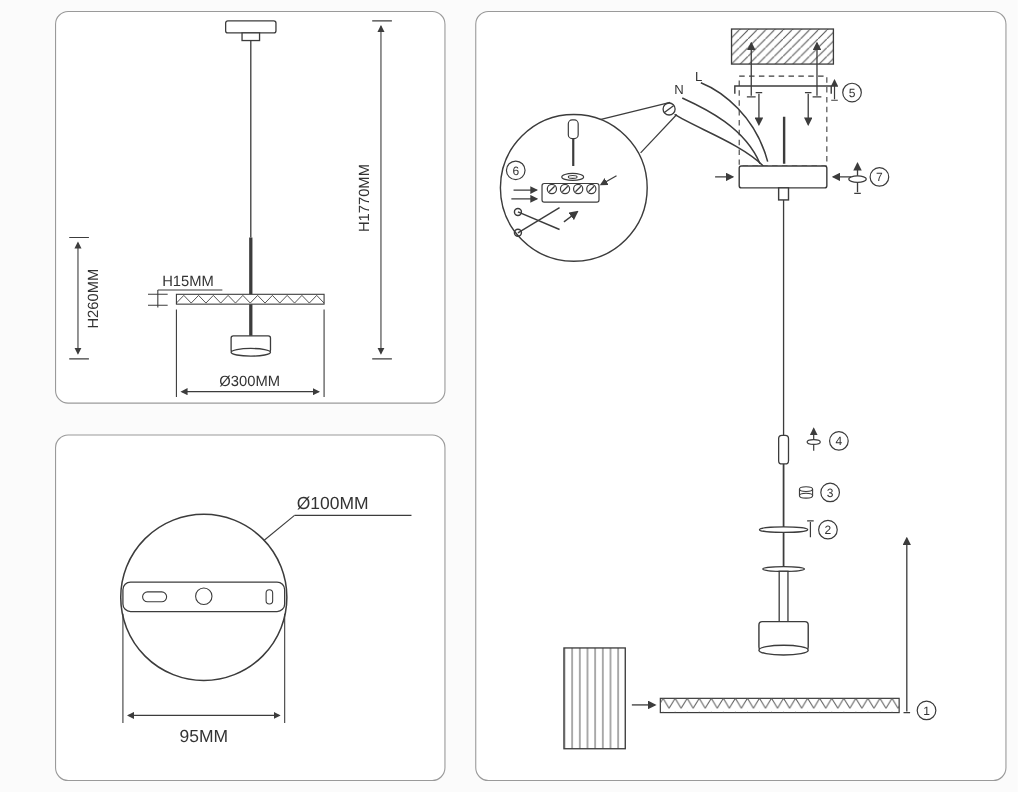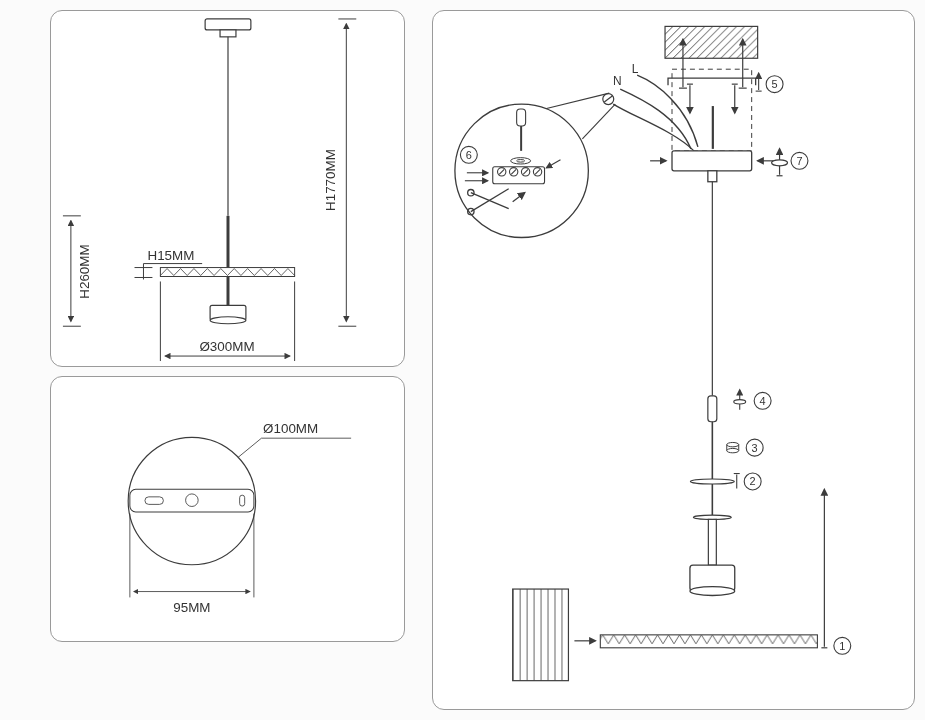--- a/index.html
+++ b/index.html
@@ -1,21 +1,21 @@
 <!DOCTYPE html>
 <html><head>
 <meta charset="utf-8">
 <style>
   html,body{margin:0;padding:0;background:#fbfbfb;}
   .canvas{position:relative;width:925px;height:720px;background:#fbfbfb;overflow:hidden;
           font-family:"Liberation Sans", sans-serif;}
   .panel{position:absolute;background:#ffffff;border:1.6px solid #9a9a9a;border-radius:12px;box-sizing:border-box;}
   .panel svg{position:absolute;left:0;top:0;width:100%;height:100%;}
   #panel-dimensions{left:50px;top:10px;width:355px;height:357px;}
-  #panel-topview{left:50px;top:376px;width:355px;height:266px;}
+  #panel-topview{left:50px;top:395px;width:355px;height:315px;}
   #panel-install{left:432px;top:10px;width:483px;height:700px;}
   svg{display:block;}
   svg text{font-family:"Liberation Sans", sans-serif;fill:#333;}
   .dim-label{font-size:13.5px;}
   .big-label{font-size:16px;}
   .step-num{font-size:11px;}
   .wire-label{font-size:12px;}
 </style>
 </head>
 <body>

